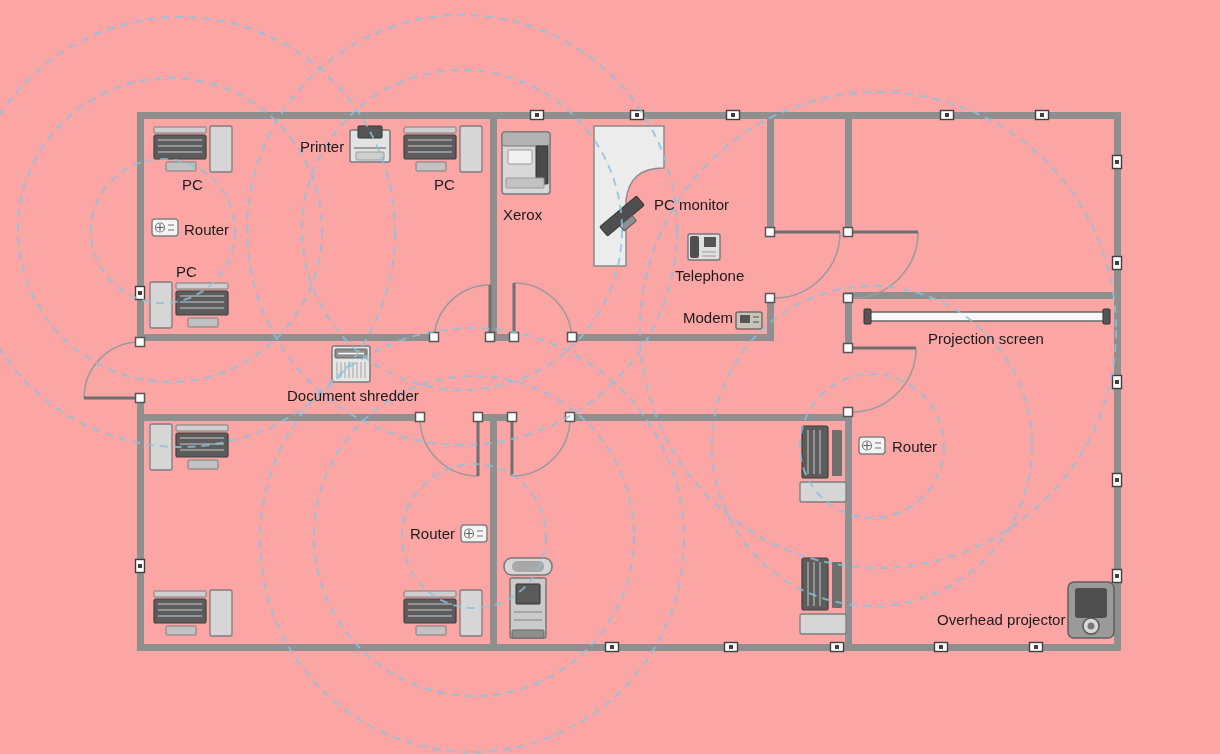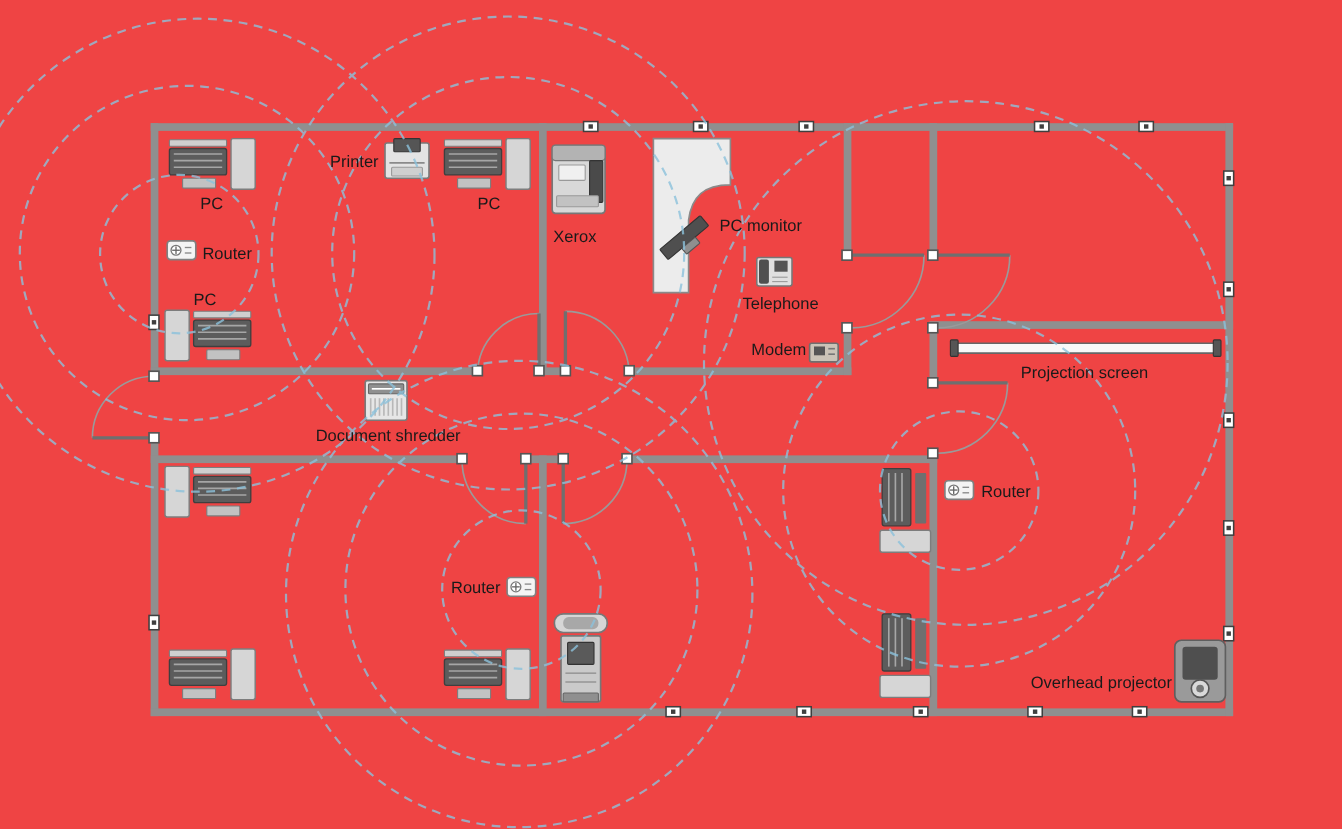--- a/index.html
+++ b/index.html
@@ -1,16 +1,16 @@
 <!DOCTYPE html>
 <html><head>
 <meta charset="utf-8">
 <style>
   html,body{margin:0;padding:0;background:#ffffff;}
-  #stage{position:relative;width:1220px;height:754px;background:#ef4444;overflow:hidden;
+  #stage{position:relative;width:1220px;height:754px;background:#fca5a5;overflow:hidden;
          font-family:"Liberation Sans",sans-serif;}
   svg text{font-family:"Liberation Sans",sans-serif;}
 </style>
 </head>
 <body>
 
 <div id="stage">
   <div id="diagram-root"><svg width="1220" height="754" viewBox="0 0 1220 754">
         <g>
           <rect x="137" y="112" width="984" height="7" fill="#8f8f8f"></rect>

